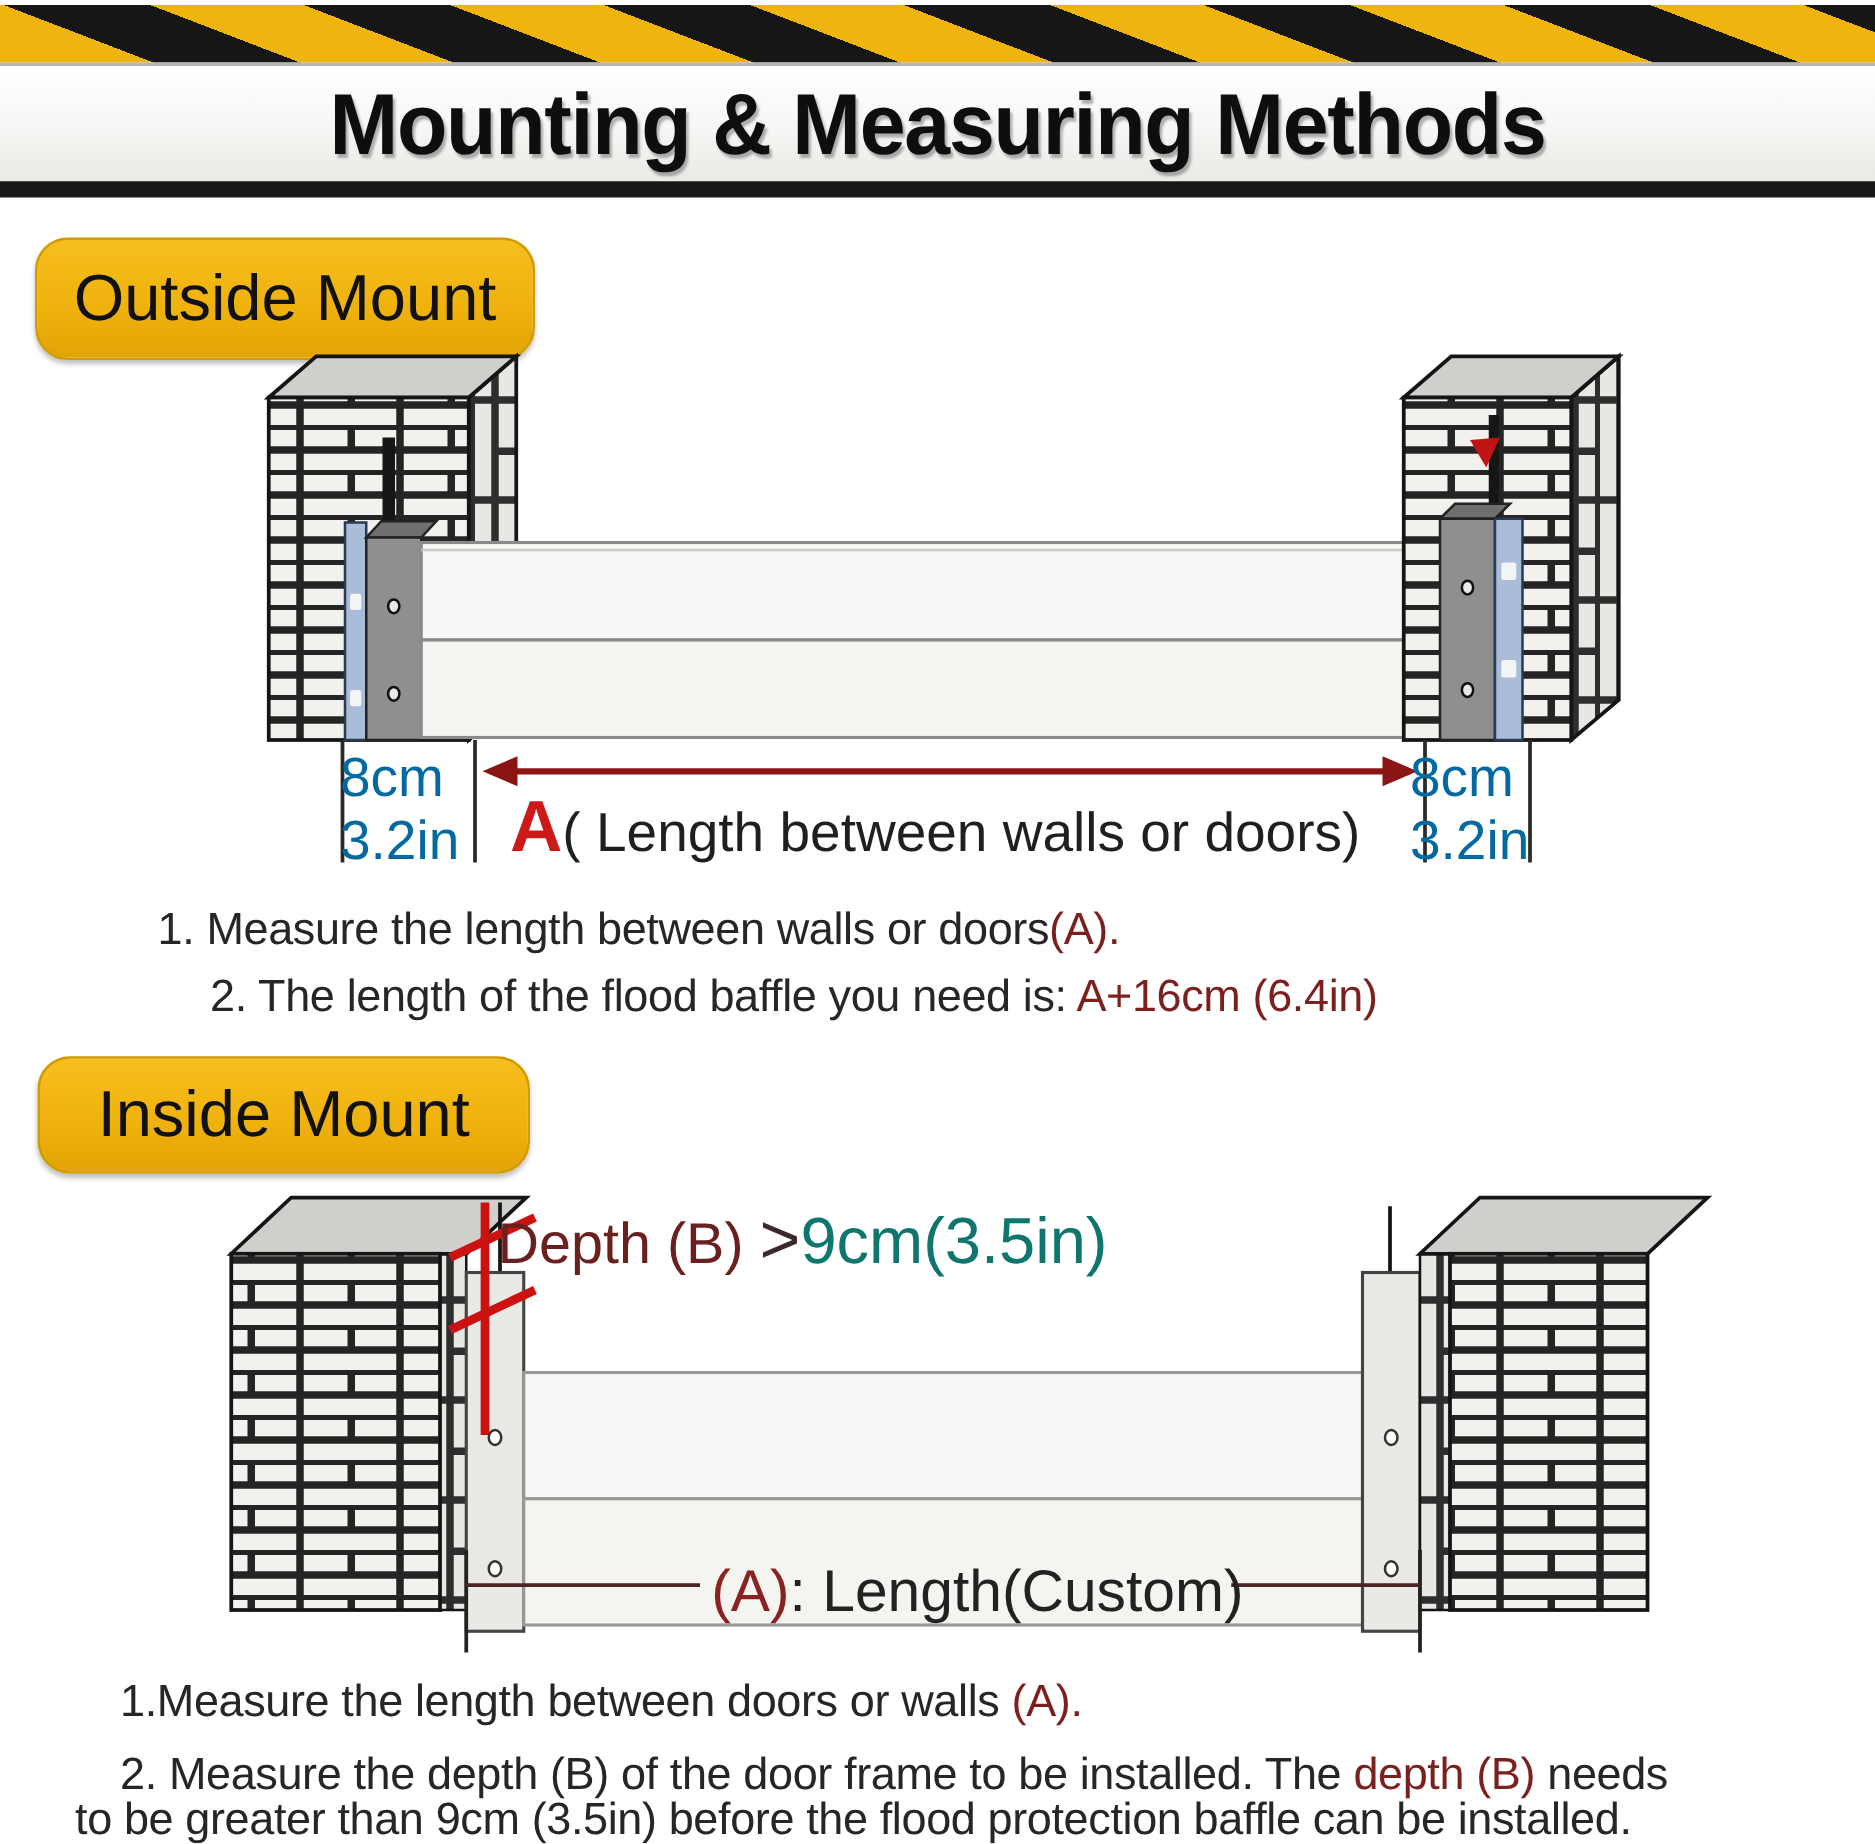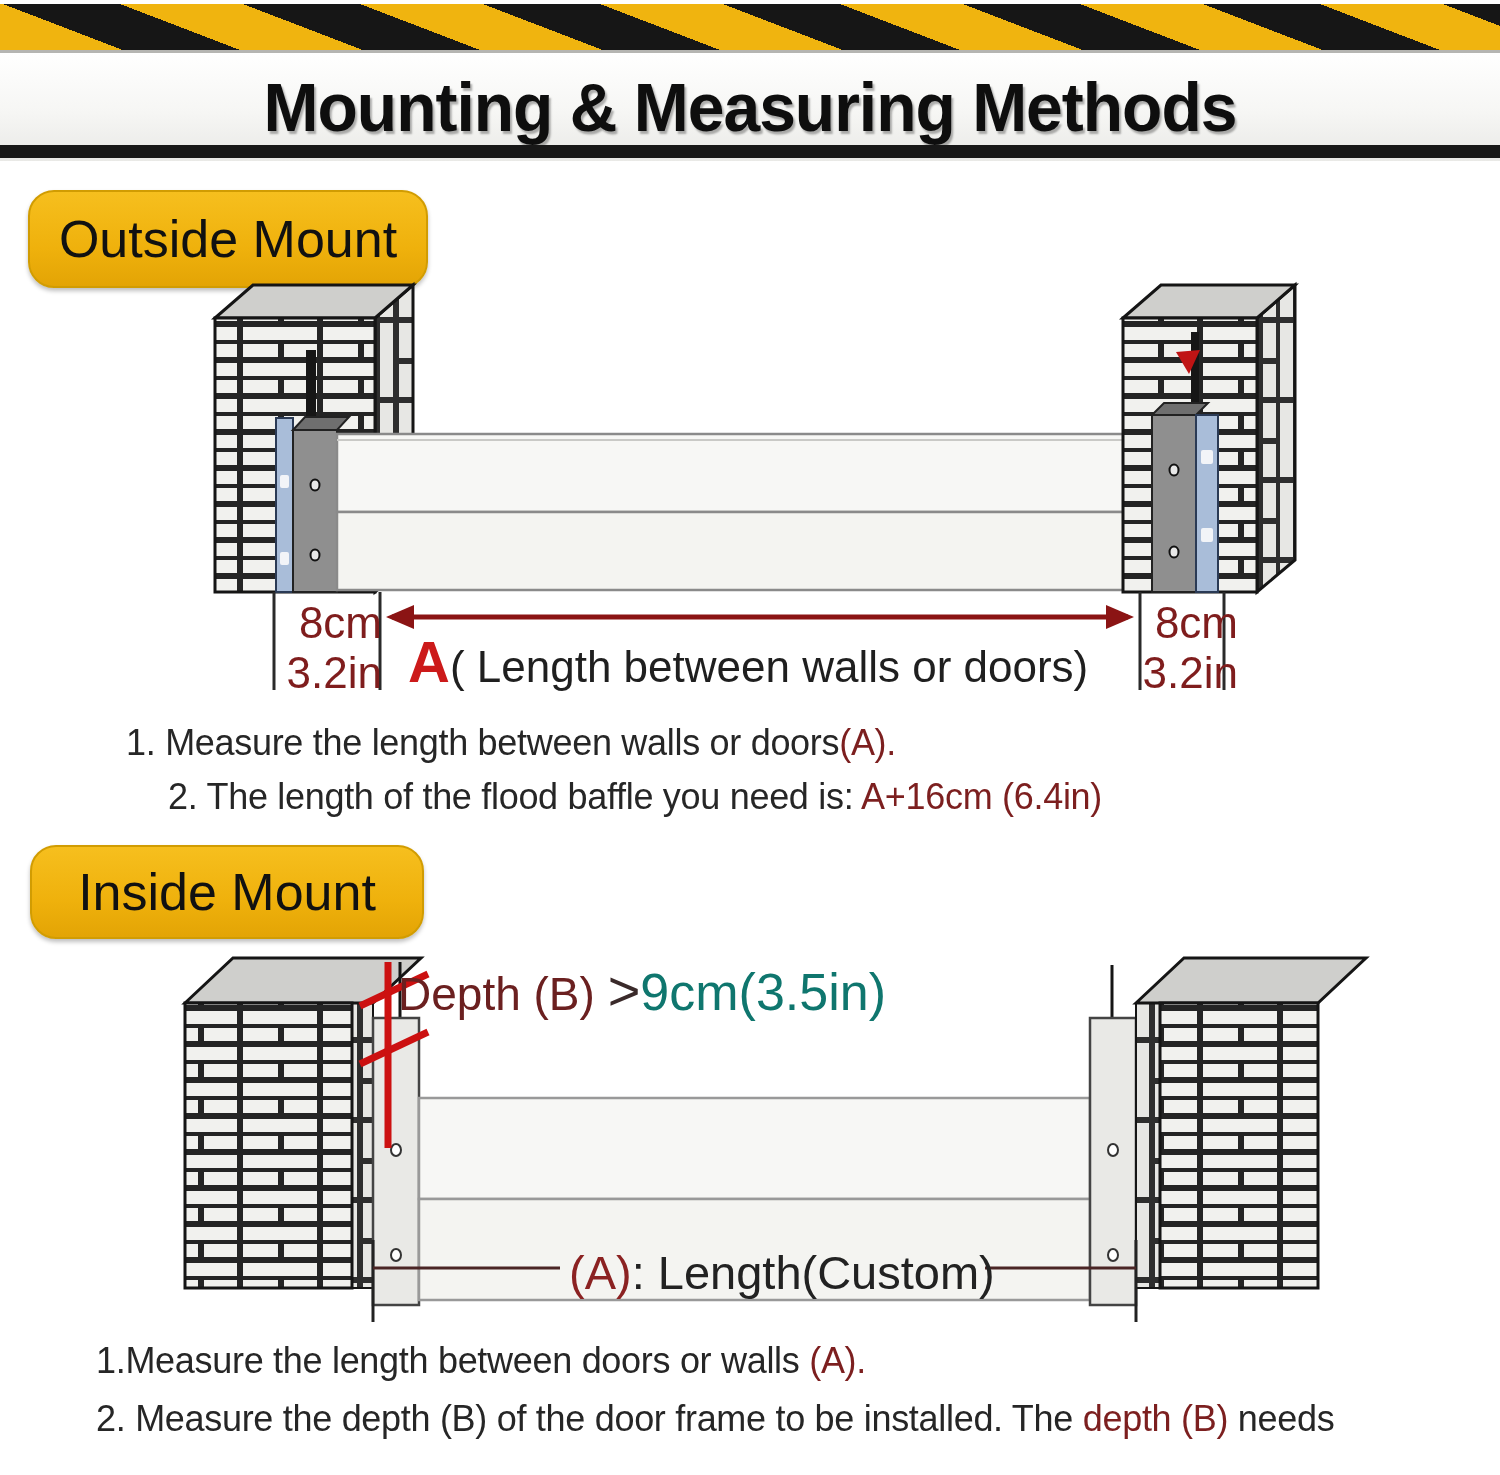--- a/index.html
+++ b/index.html
@@ -7,21 +7,21 @@
     position:relative;width:1500px;height:1475px;overflow:hidden;
     background:#ffffff;font-family:"Liberation Sans", sans-serif;
   }
   
   .hazard-band{
     position:absolute;left:0;top:4px;width:1500px;height:46px;
     background:repeating-linear-gradient(21deg,#f0b40f 0 44px,#161616 44px 86px);
     border-bottom:3px solid #b5b5b2;
   }
   .title-band{
-    position:absolute;left:0;top:53px;width:1500px;height:108px;
+    position:absolute;left:0;top:53px;width:1500px;height:92px;
     background:linear-gradient(#ffffff 0%,#f6f6f4 55%,#e9e9e6 100%);
     display:flex;align-items:center;justify-content:center;
   }
   .title-band .title{
     font-size:66px;font-weight:700;letter-spacing:-1px;color:#0e0e0e;
     text-shadow:2px 3px 2px rgba(0,0,0,0.30);
     transform:scaleY(1.05);
   }
   .black-bar{
     position:absolute;left:0;top:145px;width:1500px;height:13px;background:#181818;
@@ -32,21 +32,21 @@
     background:linear-gradient(#f6bf1e 0%,#efb10c 60%,#e3a405 100%);
     border:2px solid #d19c02;border-radius:26px;
     box-shadow:0 3px 4px rgba(0,0,0,0.25);
     font-size:52px;color:#111;
   }
   .badge-outside{left:28px;top:190px;width:396px;height:94px;}
   .badge-inside{left:30px;top:845px;width:390px;height:90px;}
   
   .diagram-svg{position:absolute;left:0;top:0;width:1500px;height:1475px;}
   
-  .meas{position:absolute;color:#7f1d1d;font-size:44px;line-height:50px;text-align:right;}
+  .meas{position:absolute;color:#0369a1;font-size:44px;line-height:50px;text-align:left;}
   .span-label{position:absolute;left:408px;top:628px;font-size:44px;color:#1f1f1f;white-space:nowrap;}
   .span-label .letter-a{color:#cc1a1a;font-weight:700;font-size:58px;}
   .steps{position:absolute;font-size:36px;color:#262626;letter-spacing:-0.3px;white-space:nowrap;}
   .red-text{color:#7c1f1f;}
   .depth-label{position:absolute;left:398px;top:958px;white-space:nowrap;}
   .depth-label .d1{font-size:46px;color:#6b2020;}
   .depth-label .d2{font-size:56px;color:#3a2a2a;font-weight:400;}
   .depth-label .d3{font-size:52px;color:#0f766e;}
   .length-label{position:absolute;left:557px;top:1245px;font-size:47px;white-space:nowrap;color:#222;margin-left:12px;}
   .length-label .red-text{color:#8b2222;}
@@ -217,14 +217,17 @@
   <div class="length-label">
     <span class="red-text">(A)</span><span>: Length(Custom)</span>
   </div>
 
   <div class="steps" style="left:96px;top:1340px;">
     <span>1.Measure the length between doors or walls </span><span class="red-text">(A).</span>
   </div>
   <div class="steps" style="left:96px;top:1398px;">
     <span>2. Measure the depth (B) of the door frame to be installed. The </span><span class="red-text">depth (B)</span><span> needs</span>
   </div>
+  <div class="steps" style="left:60px;top:1434px;">
+    <span>to be greater than 9cm (3.5in) before the flood protection baffle can be installed.</span>
+  </div>
 
 </div>
 
 </body></html>

